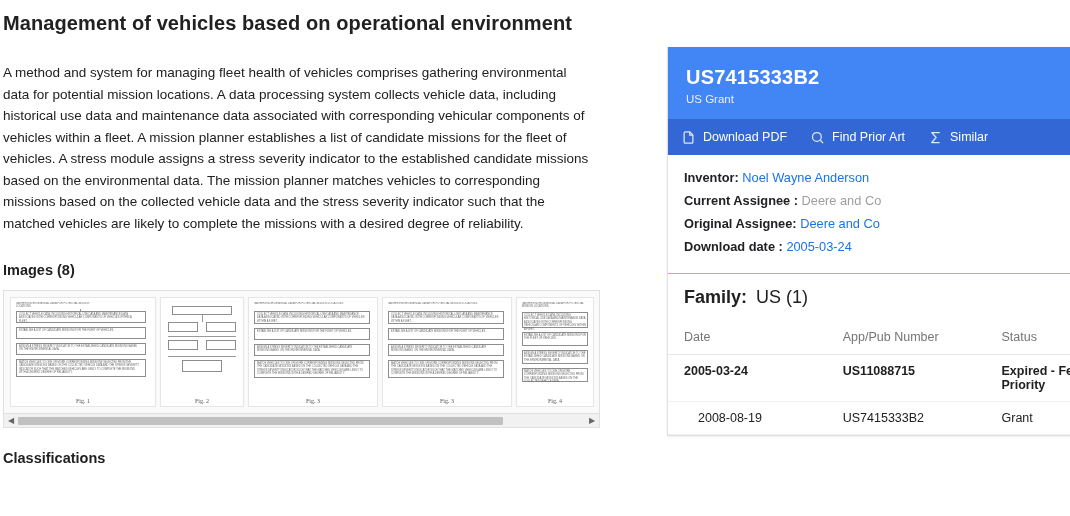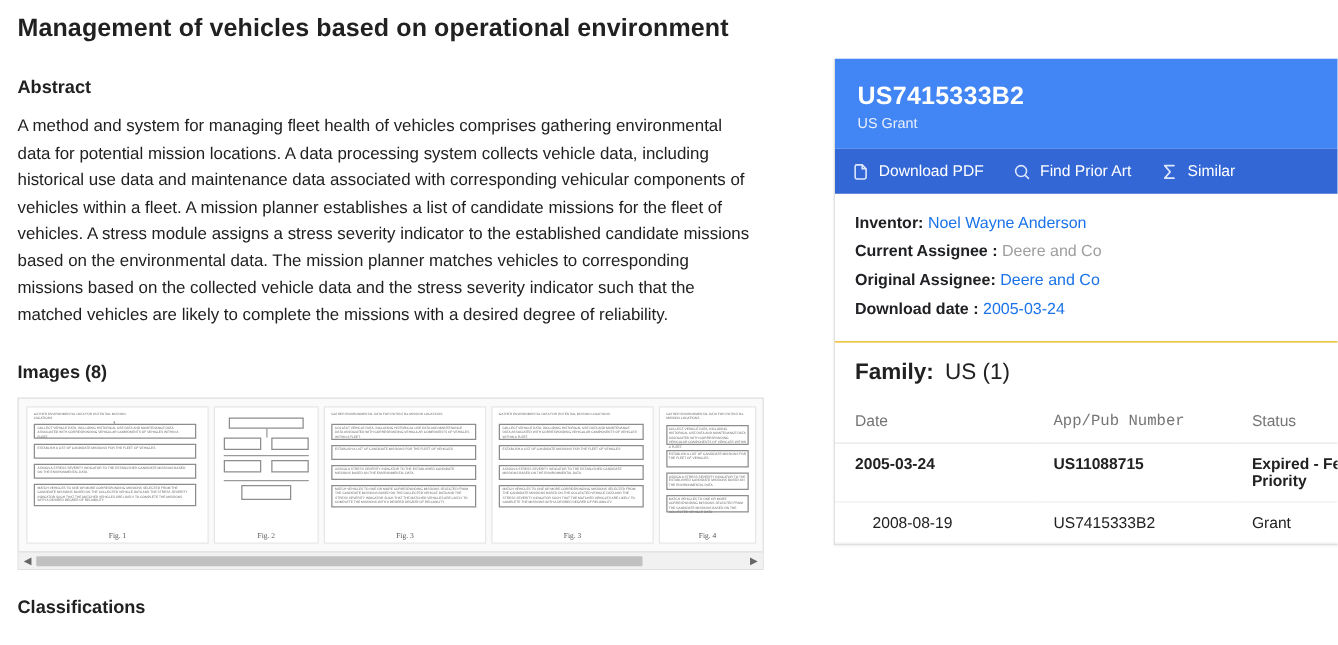--- a/index.html
+++ b/index.html
@@ -15,21 +15,21 @@
     position: relative;
     width: 1070px;
     height: 516px;
     display: flex;
     flex-direction: row;
   }
 
   
   .left {
     width: 640px;
-    padding: 6px 16px 0 14px;
+    padding: 6px 16px 0 3px;
     flex: 0 0 640px;
   }
   .doc-title {
     font-size: 20px;
     font-weight: 700;
     line-height: 26px;
     color: #212121;
     margin: 4px 0 26px 0;
     letter-spacing: .1px;
   }
@@ -219,34 +219,33 @@
   }
   table.fam td {
     padding: 9px 8px 9px 16px;
     border-bottom: 1px solid #f0f0f0;
     vertical-align: top;
     color: #212121;
   }
   table.fam tr.bold td { font-weight: 700; }
   table.fam td.indent { padding-left: 30px; }
   .col-date { width: 36%; }
-  .col-num { width: 36%; font-family: Liberation Mono, monospace; }
+  .col-num { width: 36%; }
   .col-status { width: 28%; }
   .status-cell { font-weight: 700; }
   .status-normal { font-weight: 400; }
 </style>
 </head>
 <body>
 
 <div class="page">
 
   <div class="left">
     <div class="doc-title">Management of vehicles based on operational environment</div>
 
-    <div class="section-head">Abstract</div>
     <div class="abstract-text">A method and system for managing fleet health of vehicles comprises gathering environmental data for potential mission locations. A data processing system collects vehicle data, including historical use data and maintenance data associated with corresponding vehicular components of vehicles within a fleet. A mission planner establishes a list of candidate missions for the fleet of vehicles. A stress module assigns a stress severity indicator to the established candidate missions based on the environmental data. The mission planner matches vehicles to corresponding missions based on the collected vehicle data and the stress severity indicator such that the matched vehicles are likely to complete the missions with a desired degree of reliability.</div>
 
     <div class="images-head">Images (8)</div>
 
     <div class="img-strip-wrap">
       <div class="img-strip">
 
         <div class="thumb" style="width:146px;height:110px;">
           <div class="patent-art">
             <div class="tinytext" style="left:2px;top:0px;width:120px;">GATHER ENVIRONMENTAL DATA FOR POTENTIAL MISSION<br>LOCATIONS.</div>

